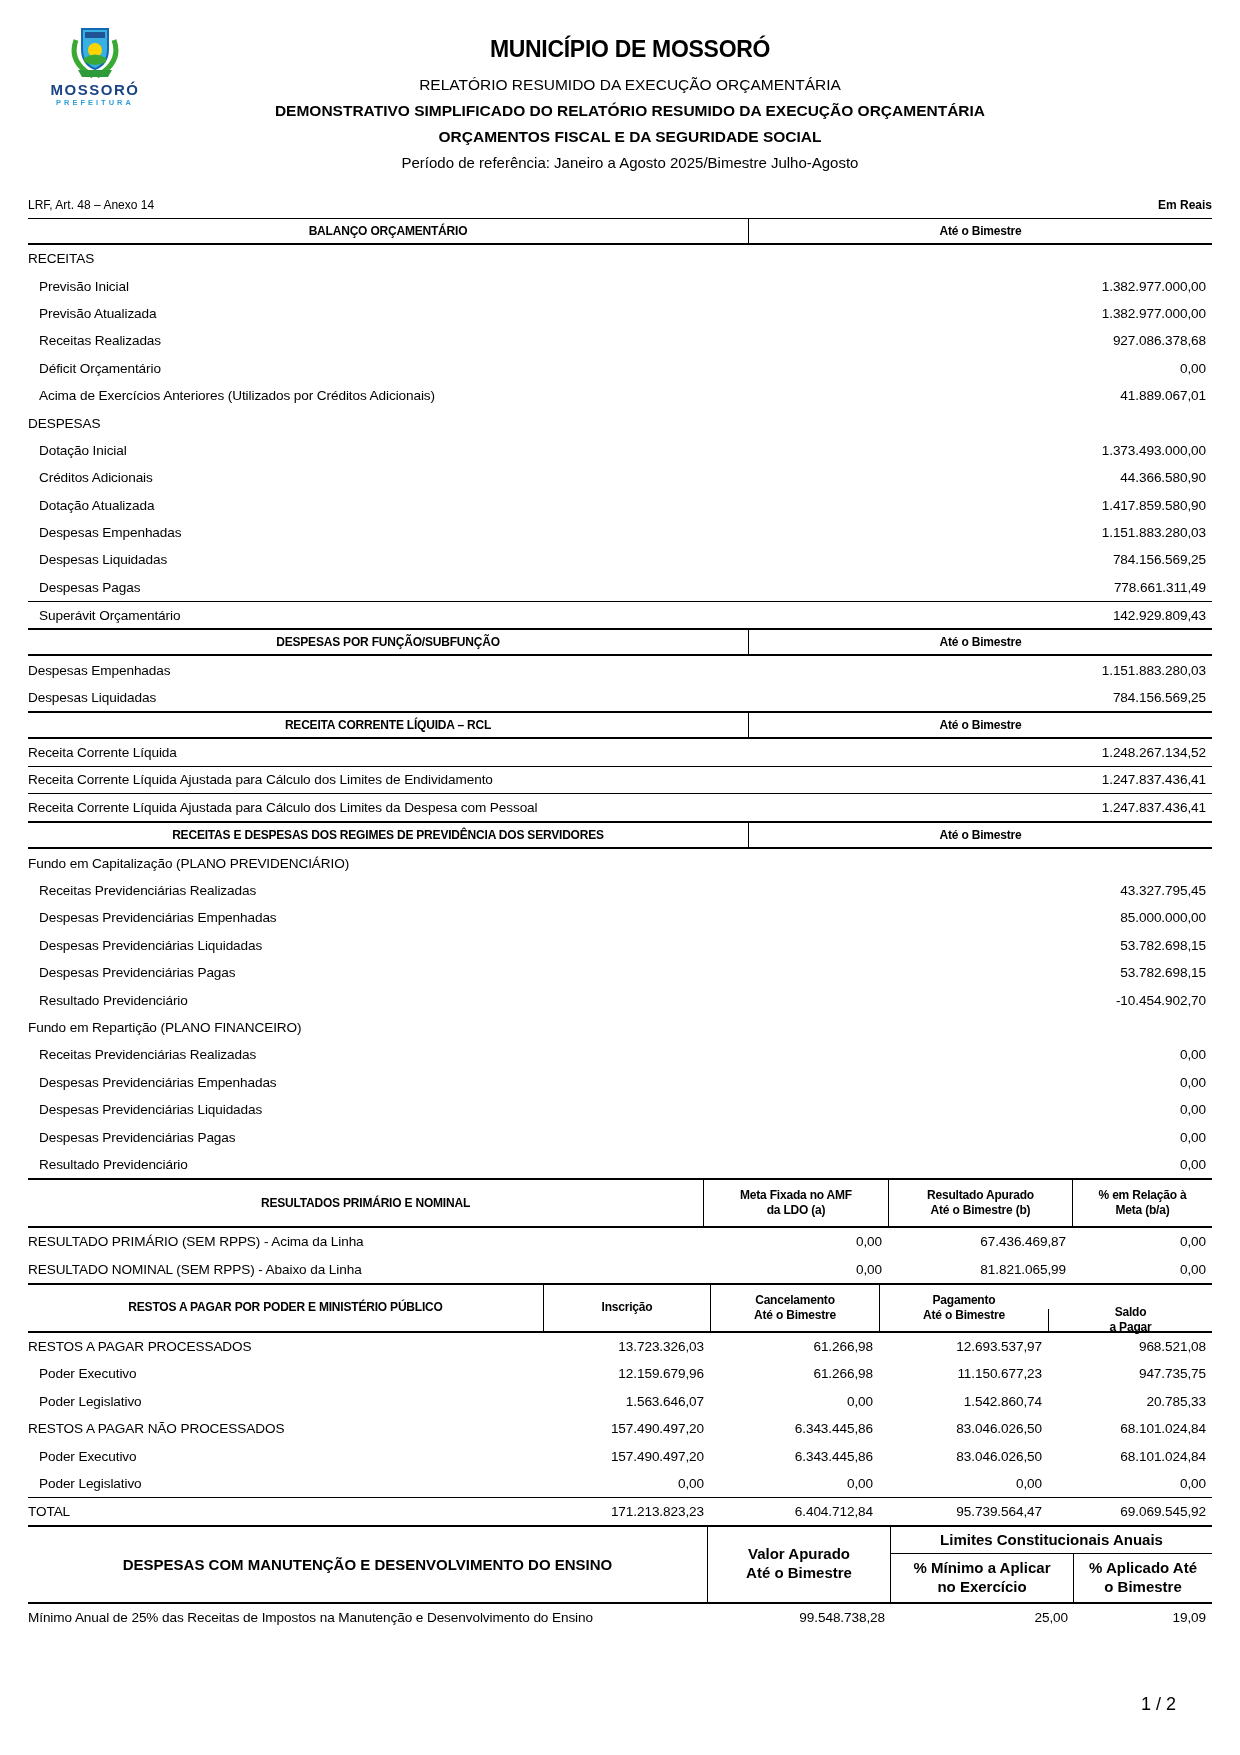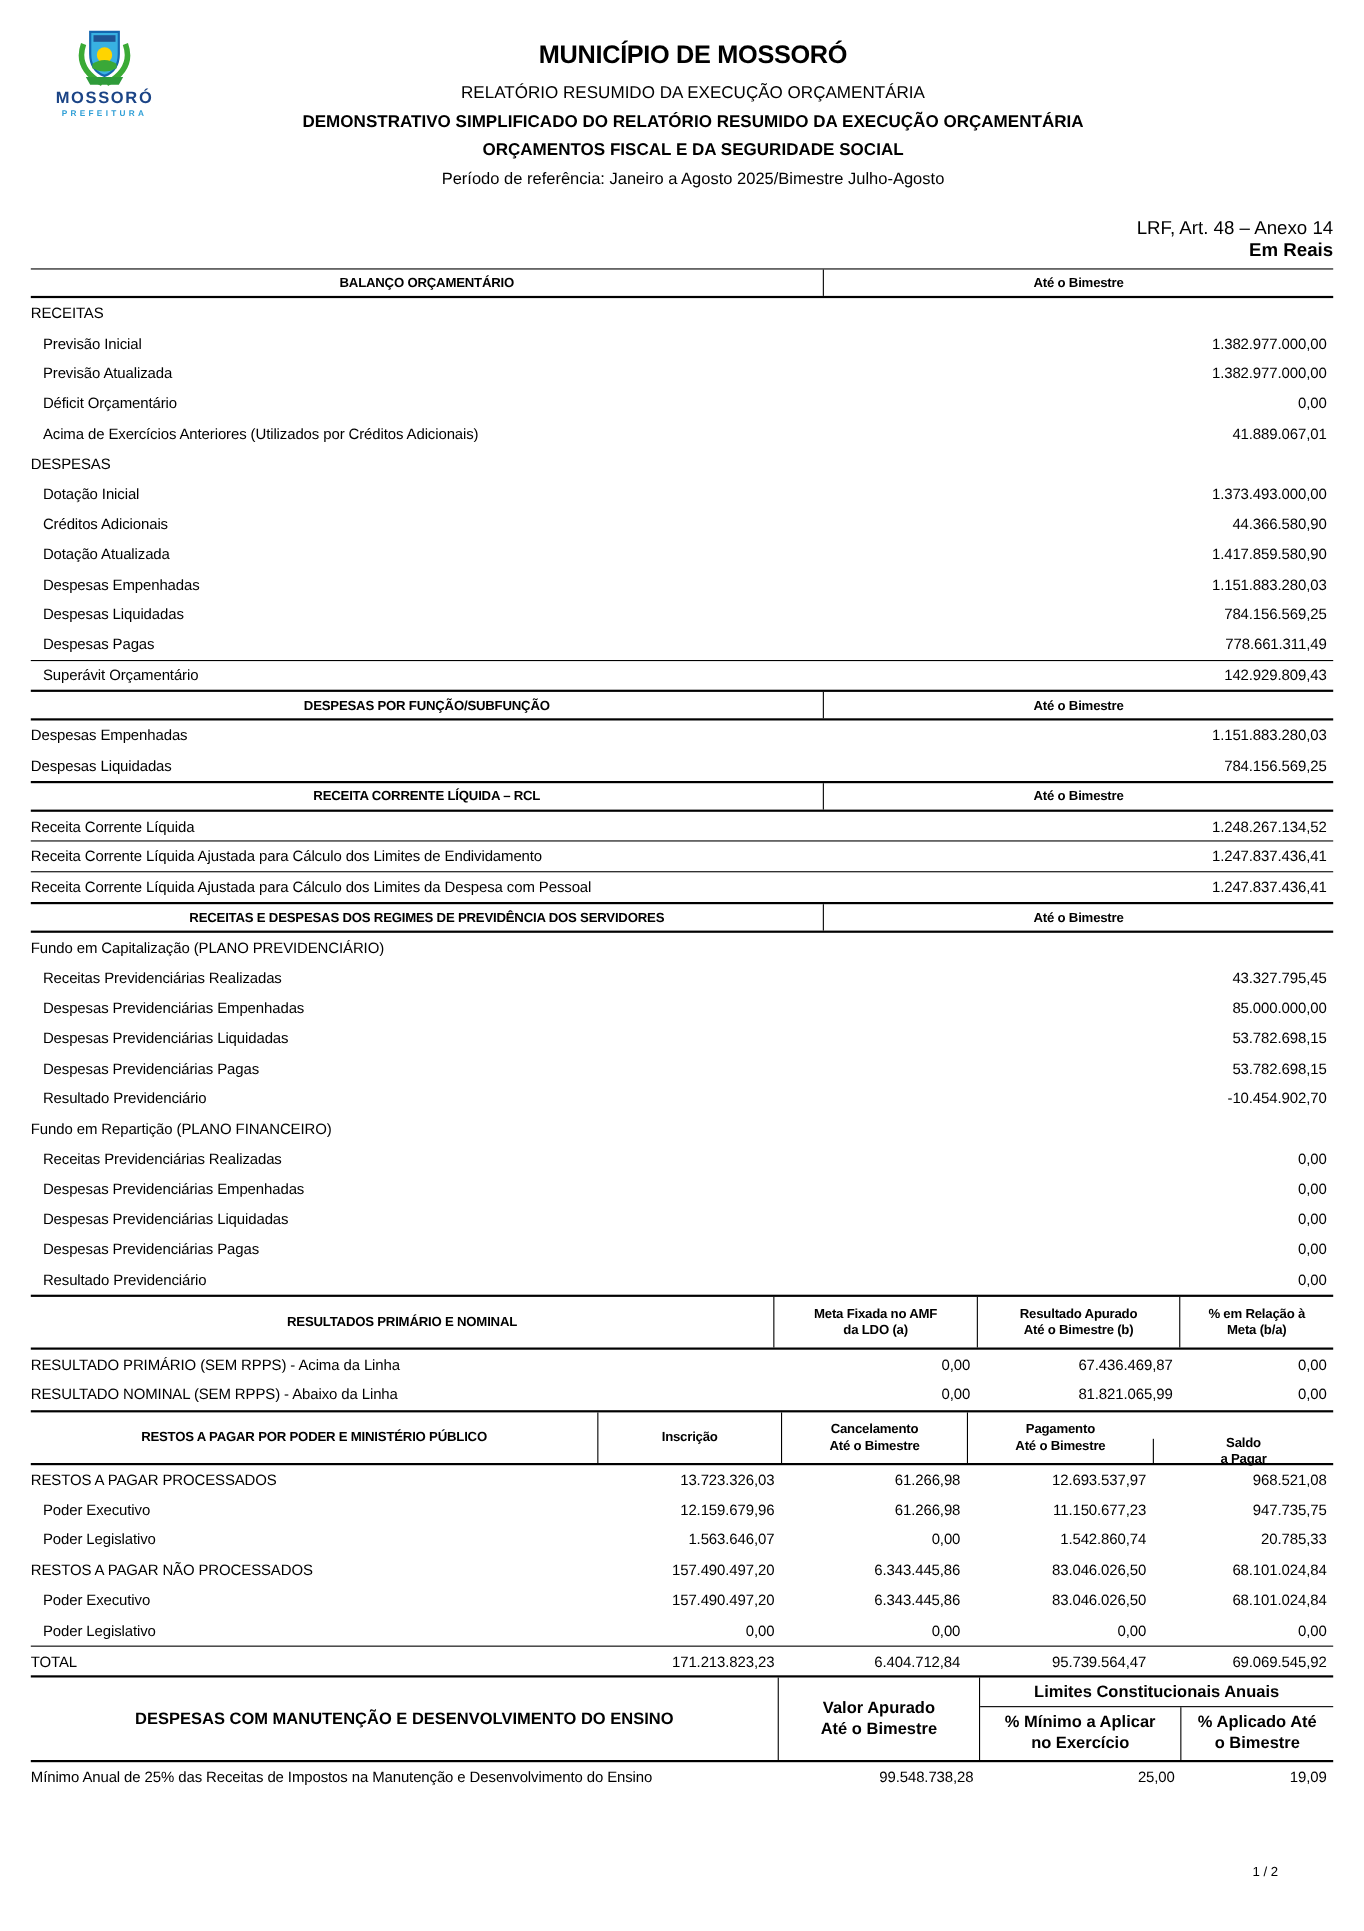--- a/index.html
+++ b/index.html
@@ -16,21 +16,21 @@
   .logo-sub  { font-size:7.5px; font-weight:bold; color:var(--c-blue,#2f9fd6); letter-spacing:3px; }
 
   
   .doc-header { padding-top:36px; text-align:center;margin-left:20px; }
   .doc-title { font-size:23px; font-weight:bold; letter-spacing:-0.3px; }
   .doc-sub1 { margin-top:13px; font-size:15.5px; }
   .doc-sub2 { margin-top:8px;  font-size:15.5px; font-weight:bold; }
   .doc-sub3 { margin-top:8px;  font-size:15.5px; font-weight:bold; }
   .doc-sub4 { margin-top:8px;  font-size:15px; }
 
-  .refrow { margin:27px 28px 6px 28px; display:flex; justify-content:space-between; align-items:flex-end; font-size:17px;flex-direction:column; }
+  .refrow { margin:27px 28px 6px 28px; display:flex; justify-content:space-between; align-items:flex-end; font-size:12px; }
   .refrow .em-reais { font-weight:bold; }
 
   
   .content { margin:0 28px; }
   .sec { border-top:2px solid #000; }
   .sec.first { border-top:1px solid #000; }
 
   .hdr { display:flex; align-items:stretch; border-bottom:2px solid #000; height:26px; }
   .t-res .hdr, .t-restos .hdr { height:48px; }
   .hcell { display:flex; align-items:center; justify-content:center; text-align:center;
@@ -87,21 +87,21 @@
   .t-restos .trow .val:nth-child(3){ width:169px; }
   .t-restos .trow .val:nth-child(4){ width:169px; }
   .t-restos .trow .val:nth-child(5){ flex:1; }
 
   .t-ens .trow .lbl { width:679px; }
   .t-ens .trow .val:nth-child(2){ width:184px; }
   .t-ens .trow .val:nth-child(3){ width:183px; }
   .t-ens .trow .val:nth-child(4){ flex:1; }
 
   
-  .page-number { position:absolute; top:1694px; right:78px; font-size:12px; }
+  .page-number { position:absolute; top:1694px; right:64px; font-size:18px; }
 </style>
 </head>
 <body>
 
 <div class="logo">
   <svg width="58" height="56" viewBox="0 0 58 56">
     <path d="M10 16 Q2 38 27 52" fill="none" stroke="#3aaa35" stroke-width="5"></path>
     <path d="M48 16 Q56 38 31 52" fill="none" stroke="#3aaa35" stroke-width="5"></path>
     <path d="M12 46 L46 46 L42 53 L16 53 Z" fill="#2e9b3a"></path>
     <path d="M16 5 h26 v20 q0 15 -13 20 q-13 -5 -13 -20 Z" fill="#38b1e2" stroke="#1467b0" stroke-width="2"></path>
@@ -140,20 +140,24 @@
         </div>
         <div class="trow ind">
           <div class="lbl">Previsão Inicial</div>
           <div class="val">1.382.977.000,00</div>
         </div>
         <div class="trow ind">
           <div class="lbl">Previsão Atualizada</div>
           <div class="val">1.382.977.000,00</div>
         </div>
         <div class="trow ind">
+          <div class="lbl">Receitas Realizadas</div>
+          <div class="val">927.086.378,68</div>
+        </div>
+        <div class="trow ind">
           <div class="lbl">Déficit Orçamentário</div>
           <div class="val">0,00</div>
         </div>
         <div class="trow ind">
           <div class="lbl">Acima de Exercícios Anteriores (Utilizados por Créditos Adicionais)</div>
           <div class="val">41.889.067,01</div>
         </div>
         <div class="trow">
           <div class="lbl">DESPESAS</div>
           <div class="val"></div>

